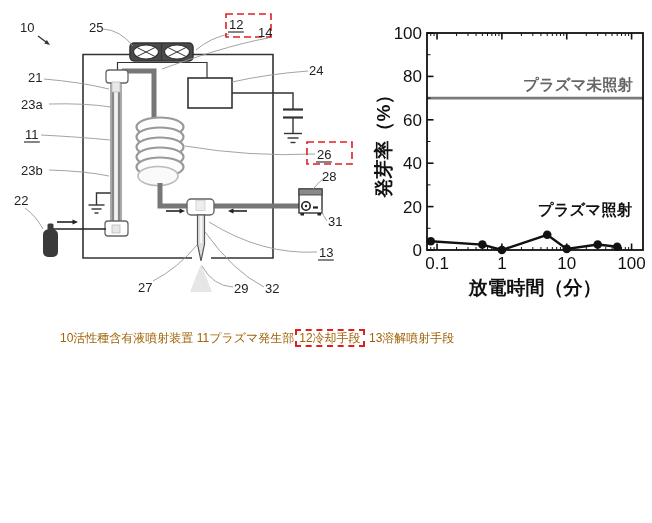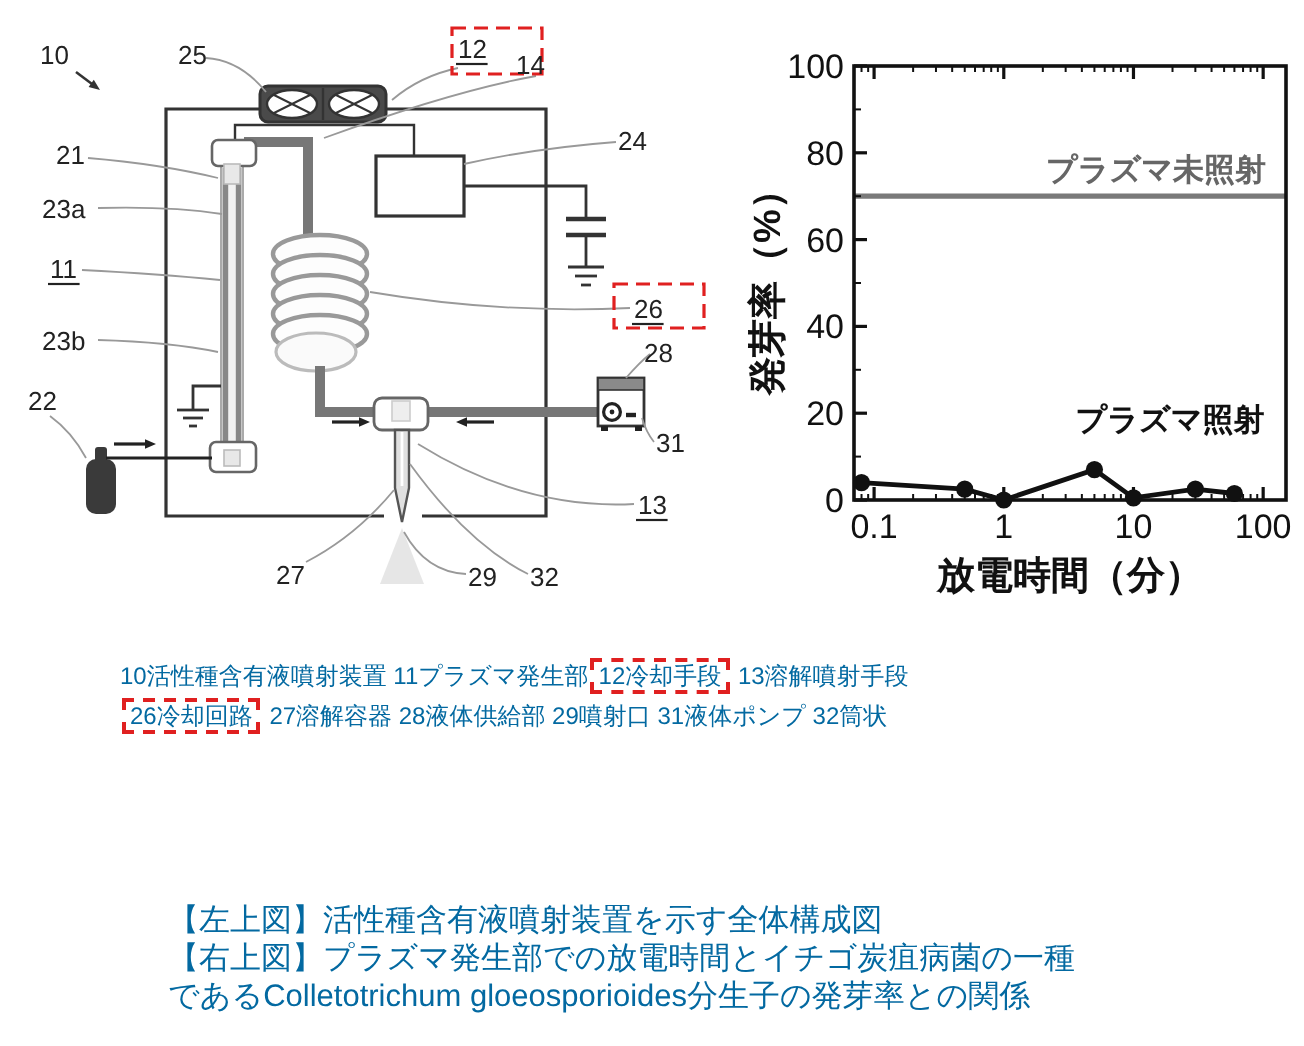--- a/index.html
+++ b/index.html
@@ -1,17 +1,17 @@
 <!DOCTYPE html>
 <html><head>
 <meta charset="utf-8">
 <style>
   html,body{margin:0;padding:0;background:#fff;}
   #page{position:relative;width:652px;height:523px;background:#fff;overflow:hidden;
-        font-family:"Liberation Sans","DejaVu Sans",sans-serif;color:#0369a1;}
+        font-family:"Liberation Sans","DejaVu Sans",sans-serif;color:#a16207;}
   svg{position:absolute;}
   #diagram-svg{left:0;top:0;}
   #chart-svg{left:370px;top:10px;}
   .dlabel{font-size:13px;fill:#222;font-family:"Liberation Sans","DejaVu Sans",sans-serif;}
   #ref-list{position:absolute;left:60px;top:329px;width:585px;
             font-size:12px;line-height:19.5px;letter-spacing:0px;white-space:nowrap;}
   .redbox{border:2px dashed #e02020;padding:0 2px;margin:0 1px;}
   #captions{position:absolute;left:84px;top:451px;width:560px;
             font-size:15.5px;line-height:19px;white-space:nowrap;}
   .tick-label{font-size:17px;fill:#111;}
@@ -263,21 +263,15 @@
       <circle cx="227.67492396156015" cy="234.575" r="4.3" fill="#111111"></circle>
       <circle cx="247.19537170421023" cy="236.745" r="4.3" fill="#111111"></circle>
       <text x="208" y="80" text-anchor="middle" class="ann" fill="#666666">プラズマ未照射</text>
       <text x="215" y="205" text-anchor="middle" class="ann" fill="#111111">プラズマ照射</text>
       <text x="165" y="284" text-anchor="middle" class="axis-label">放電時間（分）</text>
       <text x="20" y="131.5" text-anchor="middle" class="axis-label" transform="rotate(-90 20 131.5)">発芽率（%）</text>
     </svg>
 
   <div id="ref-list">
       <div><span>10活性種含有液噴射装置  11プラズマ発生部</span><span class="redbox">12冷却手段</span><span> 13溶解噴射手段</span></div>
-      <div><span class="redbox">26冷却回路</span><span> 27溶解容器  28液体供給部  29噴射口  31液体ポンプ  32筒状</span></div>
     </div>
 
-  <div id="captions">
-    <div>【左上図】活性種含有液噴射装置を示す全体構成図</div>
-    <div>【右上図】プラズマ発生部での放電時間とイチゴ炭疽病菌の一種</div>
-    <div>であるColletotrichum gloeosporioides分生子の発芽率との関係</div>
-  </div>
 </div>
 
 </body></html>

